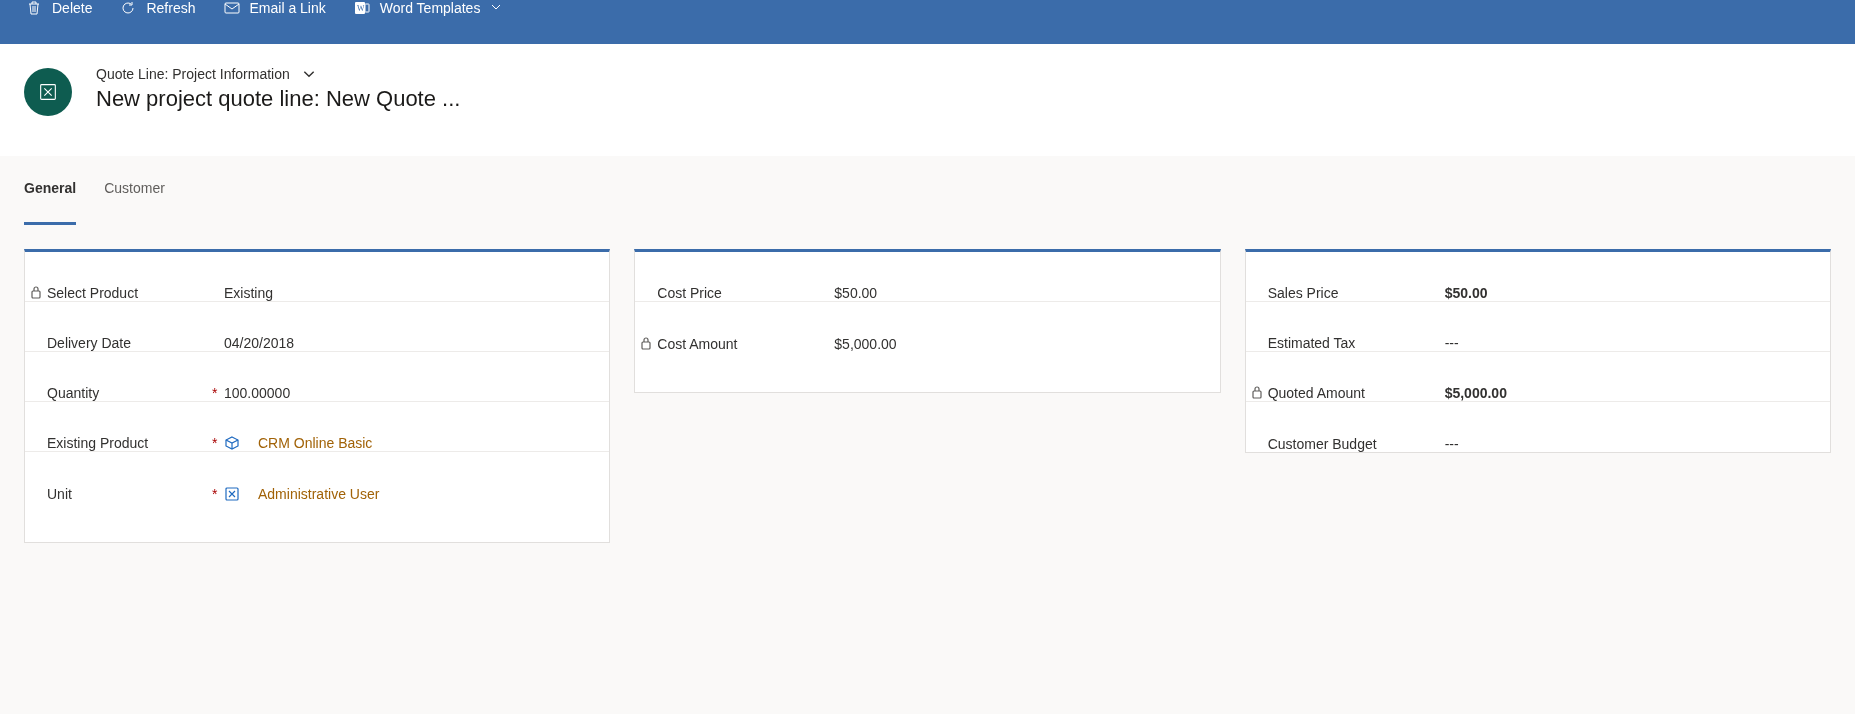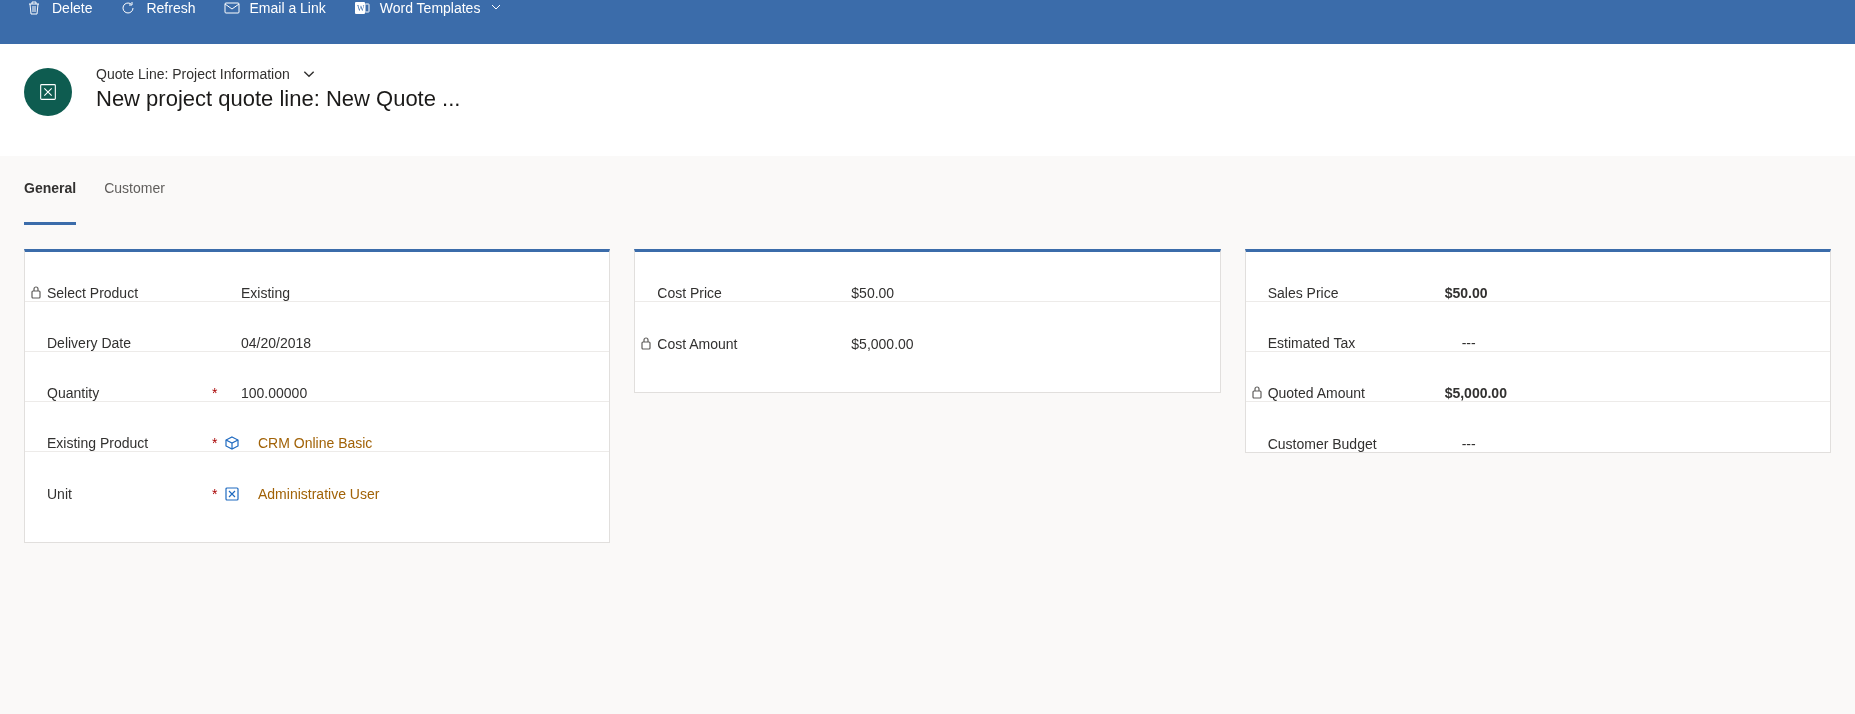--- a/index.html
+++ b/index.html
@@ -112,21 +112,21 @@
     font-size:14px;
     text-align:left;
   }
   .field-value {
     flex:1;
     font-size:14px;
     color:#323130;
     display:flex; align-items:center; gap:8px;
     font-weight:600;
   }
-  .field-value.normal { font-weight:400;margin-left:17px; }
+  .field-value.normal { font-weight:400; }
   .field-value .lookup { color:#a16207; font-weight:400;margin-left:10px; }
   .field-value .lookup-ico { width:16px; height:16px; display:flex; align-items:center; justify-content:center; }
   .field-value .lookup-ico.cube svg { stroke:#1f6ac0; fill:none; stroke-width:1.2;}
   .field-value .lookup-ico.square svg { stroke:#1f6ac0; fill:none; stroke-width:1.2;}
   
   .card.pad-bottom { padding-bottom: 40px; }
 
   
 </style>
 </head>

